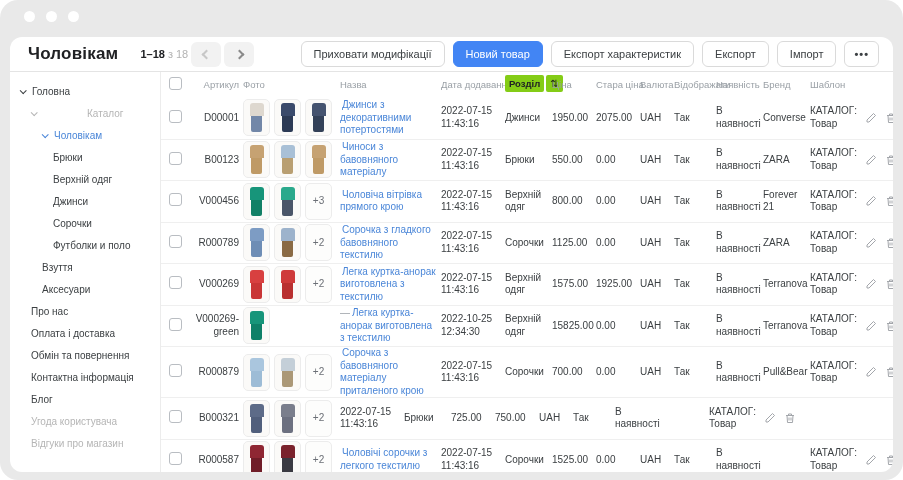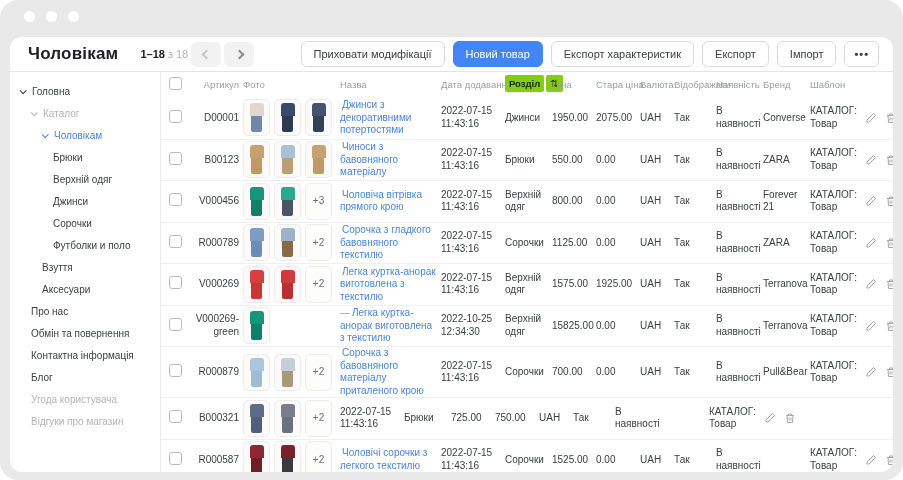--- a/index.html
+++ b/index.html
@@ -23,21 +23,21 @@
   .btn { height:26px; padding:0 12px; background:#ffffff; border:1px solid #dadada; border-radius:6px; font-size:11px; color:#3c4043; font-family:inherit; cursor:pointer; white-space:nowrap; }
   .btn.primary { background:#4285f4; border-color:#4285f4; color:#ffffff; }
   .btn.more { padding:0 9px; font-weight:700; letter-spacing:1px; }
 
   .win-body { display:flex; flex:1 1 auto; border-top:1px solid #e4e4e4; overflow:hidden; }
 
   
   .sidebar { width:151px; flex:0 0 auto; border-right:1px solid #ececec; padding-top:8px; overflow:hidden; }
   .s-item { display:flex; align-items:center; height:22px; font-size:10px; color:#3c4043; cursor:pointer; white-space:nowrap; }
   .s-item .chevron { width:5px; height:5px; border-right:1.5px solid currentColor; border-bottom:1.5px solid currentColor; transform:rotate(45deg) translateY(-1px); margin-right:7px; flex:0 0 auto; }
-  .s-item.s-muted { color:#b5b5b5; }
+  .s-item.s-muted { color:#b5b5b5;gap:44px; }
   .s-item.s-active { color:#4a86d8; }
 
   
   .table-area { flex:1 1 auto; display:flex; flex-direction:column; overflow:hidden; }
   .thead, .trow { display:flex; align-items:center; padding-left:8px; }
   .thead { height:25px; flex:0 0 auto; }
   .thead .cell { font-size:9.5px; color:#9aa0a6; white-space:nowrap; overflow:visible; }
   .trow { min-height:41.5px; border-top:1px solid #efefef; }
   .trow:first-child { border-top:none; }
   .cell { flex:0 0 auto; padding-right:4px; font-size:10px; color:#3c4043; line-height:1.25; }
@@ -135,20 +135,24 @@
           <div class="s-item s-normal" style="padding-left: 32px;">
 
     <span>Аксесуари</span>
   </div>
           <div class="s-item s-normal" style="padding-left: 21px;">
 
     <span>Про нас</span>
   </div>
           <div class="s-item s-normal" style="padding-left: 21px;">
 
+    <span>Оплата і доставка</span>
+  </div>
+          <div class="s-item s-normal" style="padding-left: 21px;">
+
     <span>Обмін та повернення</span>
   </div>
           <div class="s-item s-normal" style="padding-left: 21px;">
 
     <span>Контактна інформація</span>
   </div>
           <div class="s-item s-normal" style="padding-left: 21px;">
 
     <span>Блог</span>
   </div>

